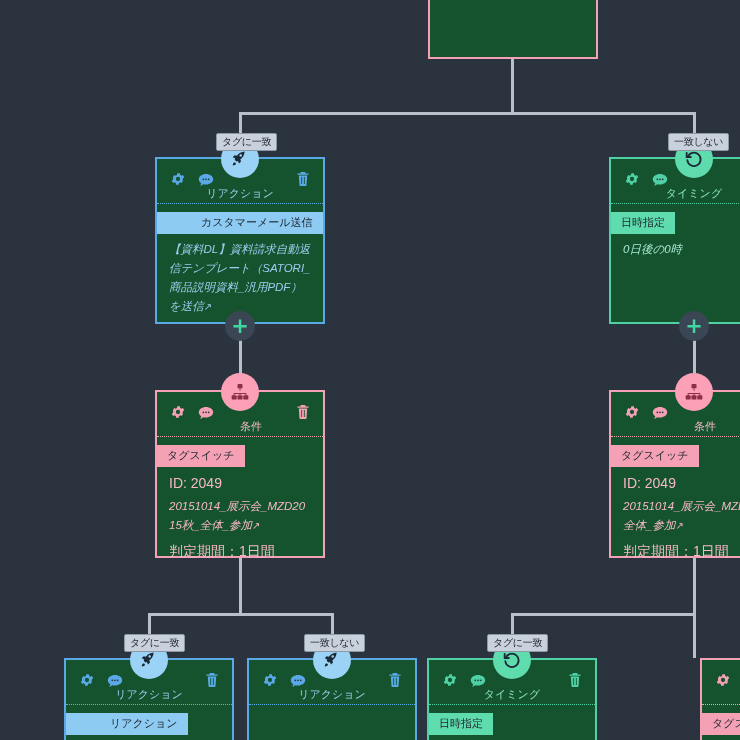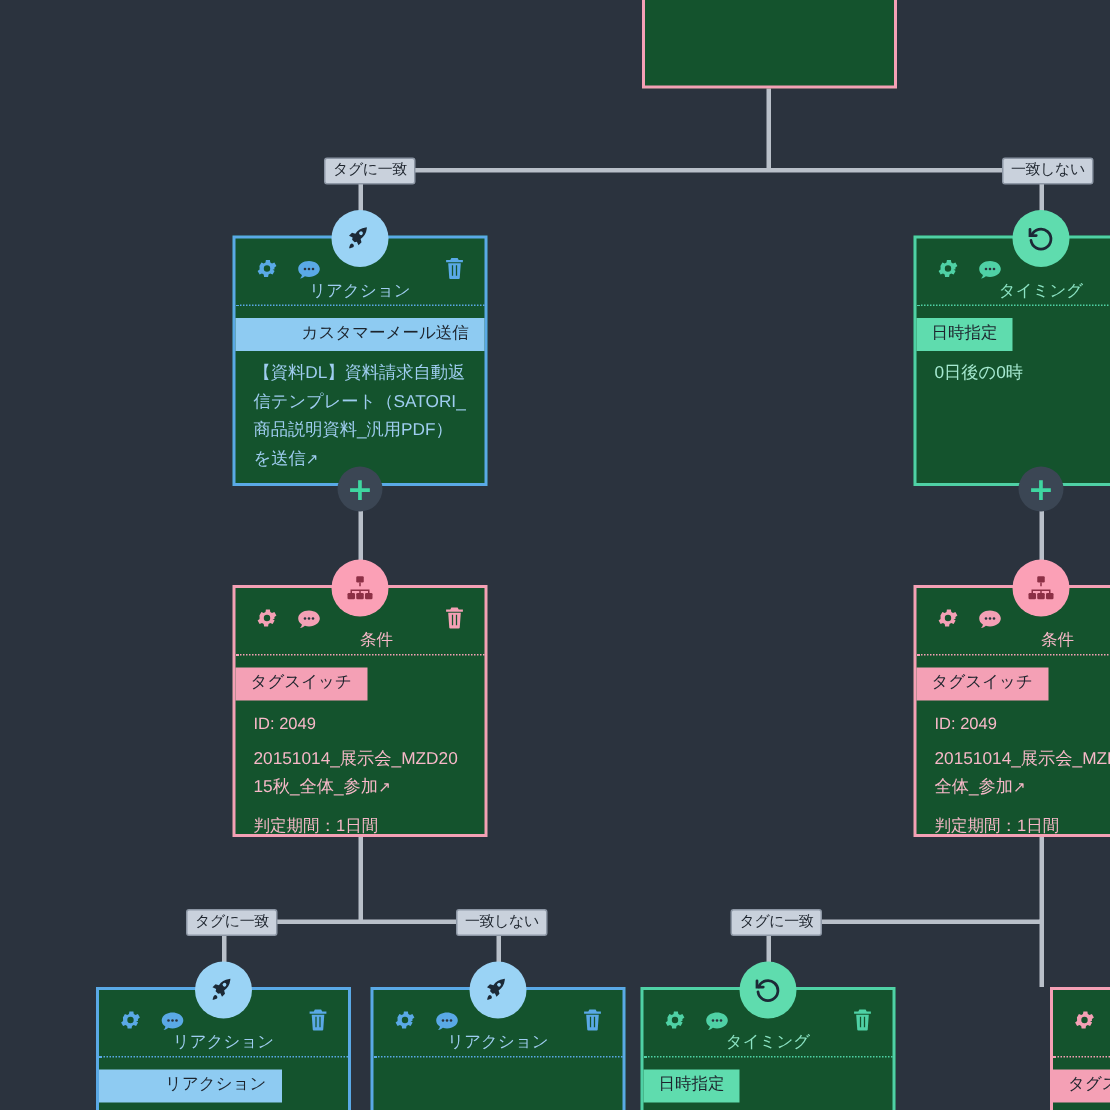--- a/index.html
+++ b/index.html
@@ -26,42 +26,43 @@
     background:#c9d1dc;
     color:#1d242d;
     border:1px solid #8d97a5;
     border-radius:2px;
     font-size:10px;
     line-height:13px;
     padding:1px 5px 2px 5px;
     white-space:nowrap;
     letter-spacing:-0.3px;
     z-index:6;
+    margin-top:28px;
   }
 
   
   .node{position:absolute;box-sizing:border-box;border-width:2px;border-style:solid;background:#14532d;z-index:4;}
   .node .hdr{position:relative;height:44px;}
   .node .hdr-icons{position:absolute;left:0;right:0;top:12px;height:20px;}
   .node .gear{position:absolute;left:13px;top:0;}
   .node .chat{position:absolute;left:41px;top:2px;}
   .node .trash{position:absolute;right:13px;top:0;}
   .node .kind{
     position:absolute;left:0;right:0;top:27px;text-align:center;
     font-size:11px;letter-spacing:0px;
   }
   .node .sep{border-top:1px dotted;margin:0;height:0;}
   .node .body{padding:0 0 0 0;position:relative;}
   .tagpill{
     display:inline-block;font-size:11px;line-height:15px;
     padding:3px 10px 4px 10px;color:#1d242d;margin:8px 0 0 0;
     white-space:nowrap;
   }
-  .body-text{font-size:11.5px;line-height:19px;padding:6px 12px 0 12px;word-break:break-all;}
-  .meta{font-size:11px;line-height:16px;padding:2px 12px 0 12px;}
+  .body-text{font-size:11.5px;line-height:19px;padding:6px 12px 0 12px;word-break:break-all;font-style:italic;}
+  .meta{font-size:14px;line-height:16px;padding:2px 12px 0 12px;}
 
   
   .n-blue{border-color:#5aa9e6;}
   .n-blue .kind{color:#9fcdf0;}
   .n-blue .sep{border-top-color:#5aa9e6;}
   .n-blue .tagpill{background:#8ecbf2;padding-left:44px;}
   .n-blue .body-text{color:#9fcdf0;}
 
   
   .n-pink{border-color:#f4a0b5;}

